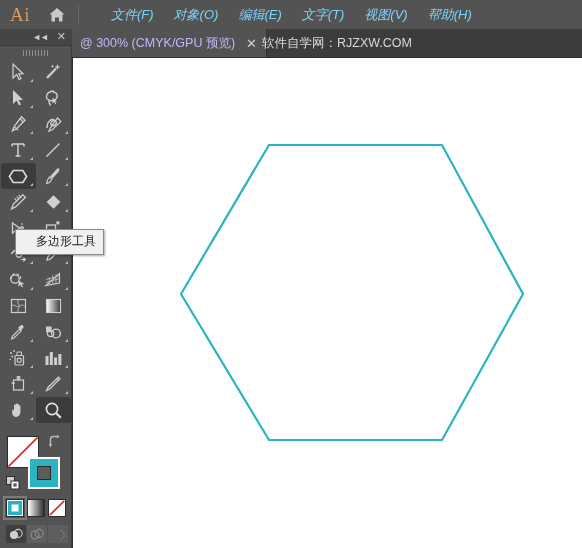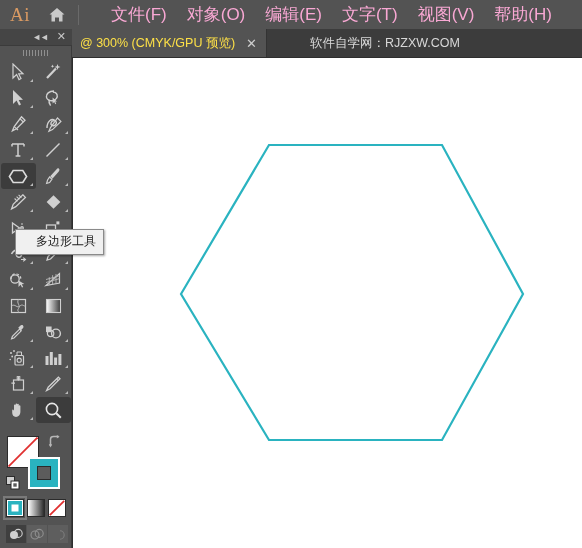--- a/index.html
+++ b/index.html
@@ -24,47 +24,47 @@
   }
   .home-btn {
     width: 34px; height: 29px;
     display: flex; align-items: center; justify-content: center;
   }
   .menu-divider {
     width: 1px; height: 20px; background: #6a6a6a; margin: 0 2px 0 4px;
   }
   .menu-items { display: flex; align-items: center; margin-left: 20px; }
   .menu-item {
-    color: #f9a8d4; font-size: 17px;
-    padding: 4px 10px; white-space: nowrap; cursor: default;
+    color: #7dd3fc; font-size: 13px;
+    padding: 4px 10px; white-space: nowrap; cursor: default; font-style: italic;
   }
 
   
   .tabbar {
     position: absolute; left: 0; top: 29px; width: 582px; height: 28px;
     background: #3c3c3c;
   }
   .doc-tab {
     position: absolute; left: 72px; top: 0; height: 28px;
     background: #535353;
     display: flex; align-items: center;
     padding: 0 0 0 8px;
     border-right: 1px solid #333;
   }
   .doc-tab-label {
-    color: #fde047; font-size: 12.5px; white-space: nowrap; text-align: center;
+    color: #c4b5fd; font-size: 12.5px; white-space: nowrap; text-align: center;
   }
   .tab-close {
     color: #cfcfcf; font-size: 13px; font-weight: bold;
     padding: 0 9px 0 11px; cursor: pointer;
   }
   .tab-note {
     position: absolute; left: 262px; top: 0; height: 28px;
     display: flex; align-items: center;
-    color: #d8d8d8; font-size: 12.5px; white-space: nowrap; margin-left: 48px;
+    color: #d8d8d8; font-size: 12.5px; white-space: nowrap;
   }
 
   
   .canvas-wrap {
     position: absolute; left: 72px; top: 57px;
     width: 510px; height: 491px;
     background: #ffffff;
     border-left: 1px solid #2e2e2e;
     border-top: 1px solid #2e2e2e;
     overflow: hidden;

